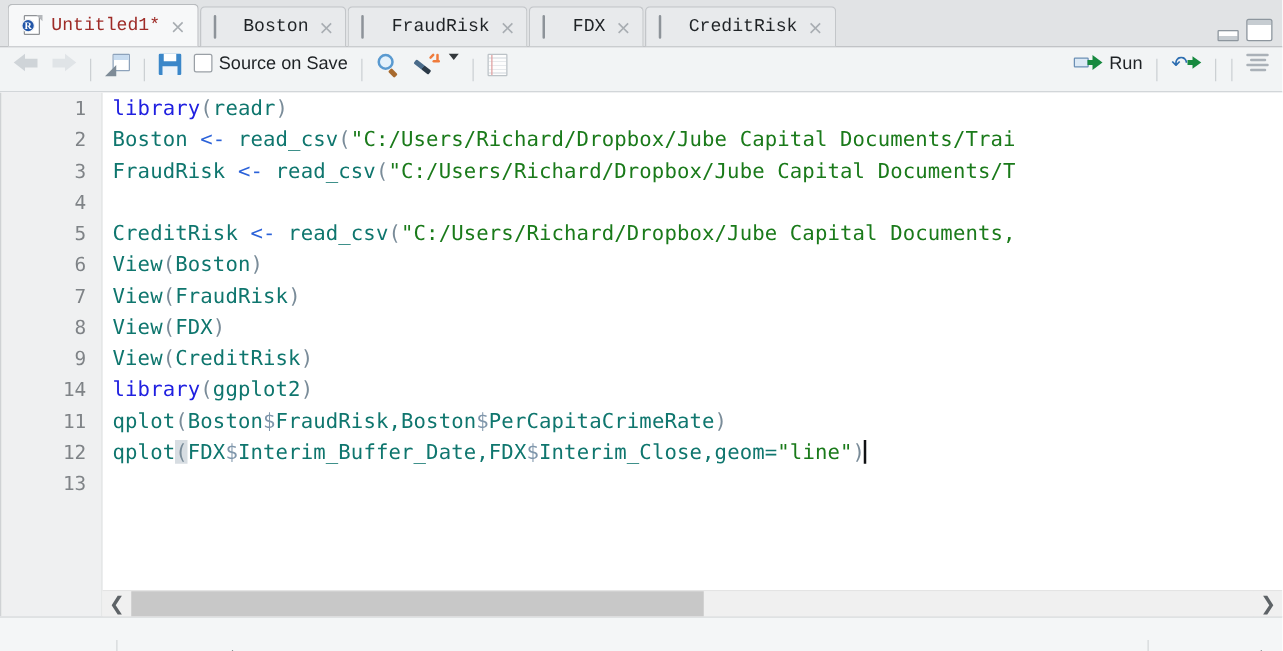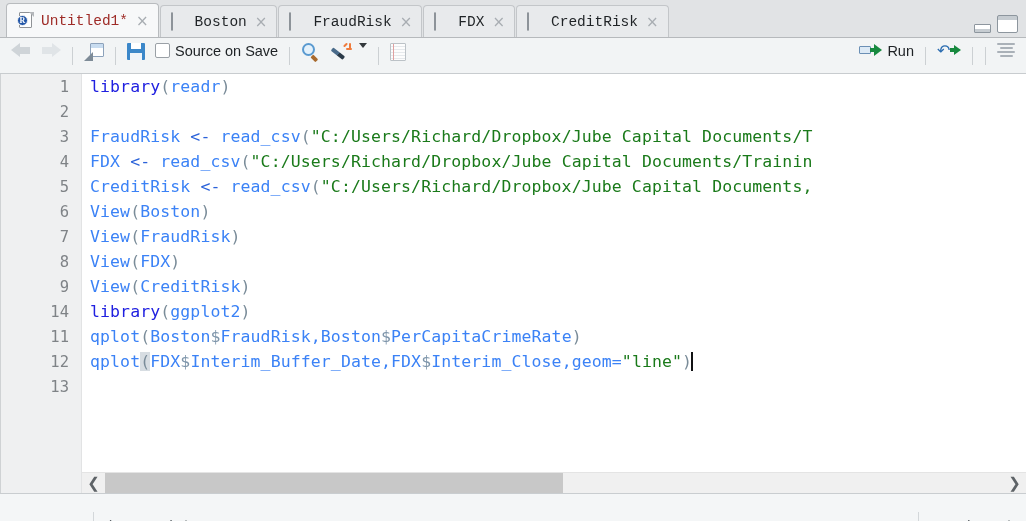--- a/index.html
+++ b/index.html
@@ -358,21 +358,21 @@
     font-size: 16.5px;
     color: #19191a;
     letter-spacing: 0.1px;
     position: relative;
   }
   .kw     { color: #2020e0; }
   .str    { color: #1a7a1a; }
   .paren  { color: #7a8c99; }
   .assign { color: #2b62d9; }
   .dollar { color: #7f96ab; }
-  .op     { color: #3b82f6; }
+  .op     { color: #0f766e; }
   .hl     { background: #d7dde2; }
   .cursor {
     display: inline-block;
     width: 2px; height: 19px;
     background: #111214;
     vertical-align: -4px;
     margin-left: -1px;
   }
 
   
@@ -574,23 +574,23 @@
       </div>
     </div>
   </div>
 
   <div class="editor-wrap">
     <div class="gutter">
       <div class="gutter-edge"></div>
     </div>
     <div class="code-area" id="code-area">
         <div class="line"><div class="lnum">1</div><div class="lcode"><span class="kw">library</span><span class="paren">(</span><span class="op">readr</span><span class="paren">)</span></div></div>
-        <div class="line"><div class="lnum">2</div></div>
+        <div class="line"><div class="lnum">2</div><div class="lcode"><span class="op">Boston </span><span class="assign">&lt;-</span><span class="op"> read_csv</span><span class="paren">(</span><span class="str">"C:/Users/Richard/Dropbox/Jube Capital Documents/Trai</span></div></div>
         <div class="line"><div class="lnum">3</div><div class="lcode"><span class="op">FraudRisk </span><span class="assign">&lt;-</span><span class="op"> read_csv</span><span class="paren">(</span><span class="str">"C:/Users/Richard/Dropbox/Jube Capital Documents/T</span></div></div>
-        <div class="line"><div class="lnum">4</div><div class="lcode"><span class="op">FDX </span><span class="assign">&lt;-</span><span class="op"> read_csv</span><span class="paren">(</span><span class="str">"C:/Users/Richard/Dropbox/Jube Capital Documents/Trainin</span></div></div>
+        <div class="line"><div class="lnum">4</div></div>
         <div class="line"><div class="lnum">5</div><div class="lcode"><span class="op">CreditRisk </span><span class="assign">&lt;-</span><span class="op"> read_csv</span><span class="paren">(</span><span class="str">"C:/Users/Richard/Dropbox/Jube Capital Documents,</span></div></div>
         <div class="line"><div class="lnum">6</div><div class="lcode"><span class="op">View</span><span class="paren">(</span><span class="op">Boston</span><span class="paren">)</span></div></div>
         <div class="line"><div class="lnum">7</div><div class="lcode"><span class="op">View</span><span class="paren">(</span><span class="op">FraudRisk</span><span class="paren">)</span></div></div>
         <div class="line"><div class="lnum">8</div><div class="lcode"><span class="op">View</span><span class="paren">(</span><span class="op">FDX</span><span class="paren">)</span></div></div>
         <div class="line"><div class="lnum">9</div><div class="lcode"><span class="op">View</span><span class="paren">(</span><span class="op">CreditRisk</span><span class="paren">)</span></div></div>
         <div class="line"><div class="lnum">14</div><div class="lcode"><span class="kw">library</span><span class="paren">(</span><span class="op">ggplot2</span><span class="paren">)</span></div></div>
         <div class="line"><div class="lnum">11</div><div class="lcode"><span class="op">qplot</span><span class="paren">(</span><span class="op">Boston</span><span class="dollar">$</span><span class="op">FraudRisk,Boston</span><span class="dollar">$</span><span class="op">PerCapitaCrimeRate</span><span class="paren">)</span></div></div>
         <div class="line"><div class="lnum">12</div><div class="lcode"><span class="op">qplot</span><span class="paren hl">(</span><span class="op">FDX</span><span class="dollar">$</span><span class="op">Interim_Buffer_Date,FDX</span><span class="dollar">$</span><span class="op">Interim_Close,geom=</span><span class="str">"line"</span><span class="paren">)</span><span class="cursor"></span></div></div>
         <div class="line"><div class="lnum">13</div><div class="lcode"></div></div>
       </div>

